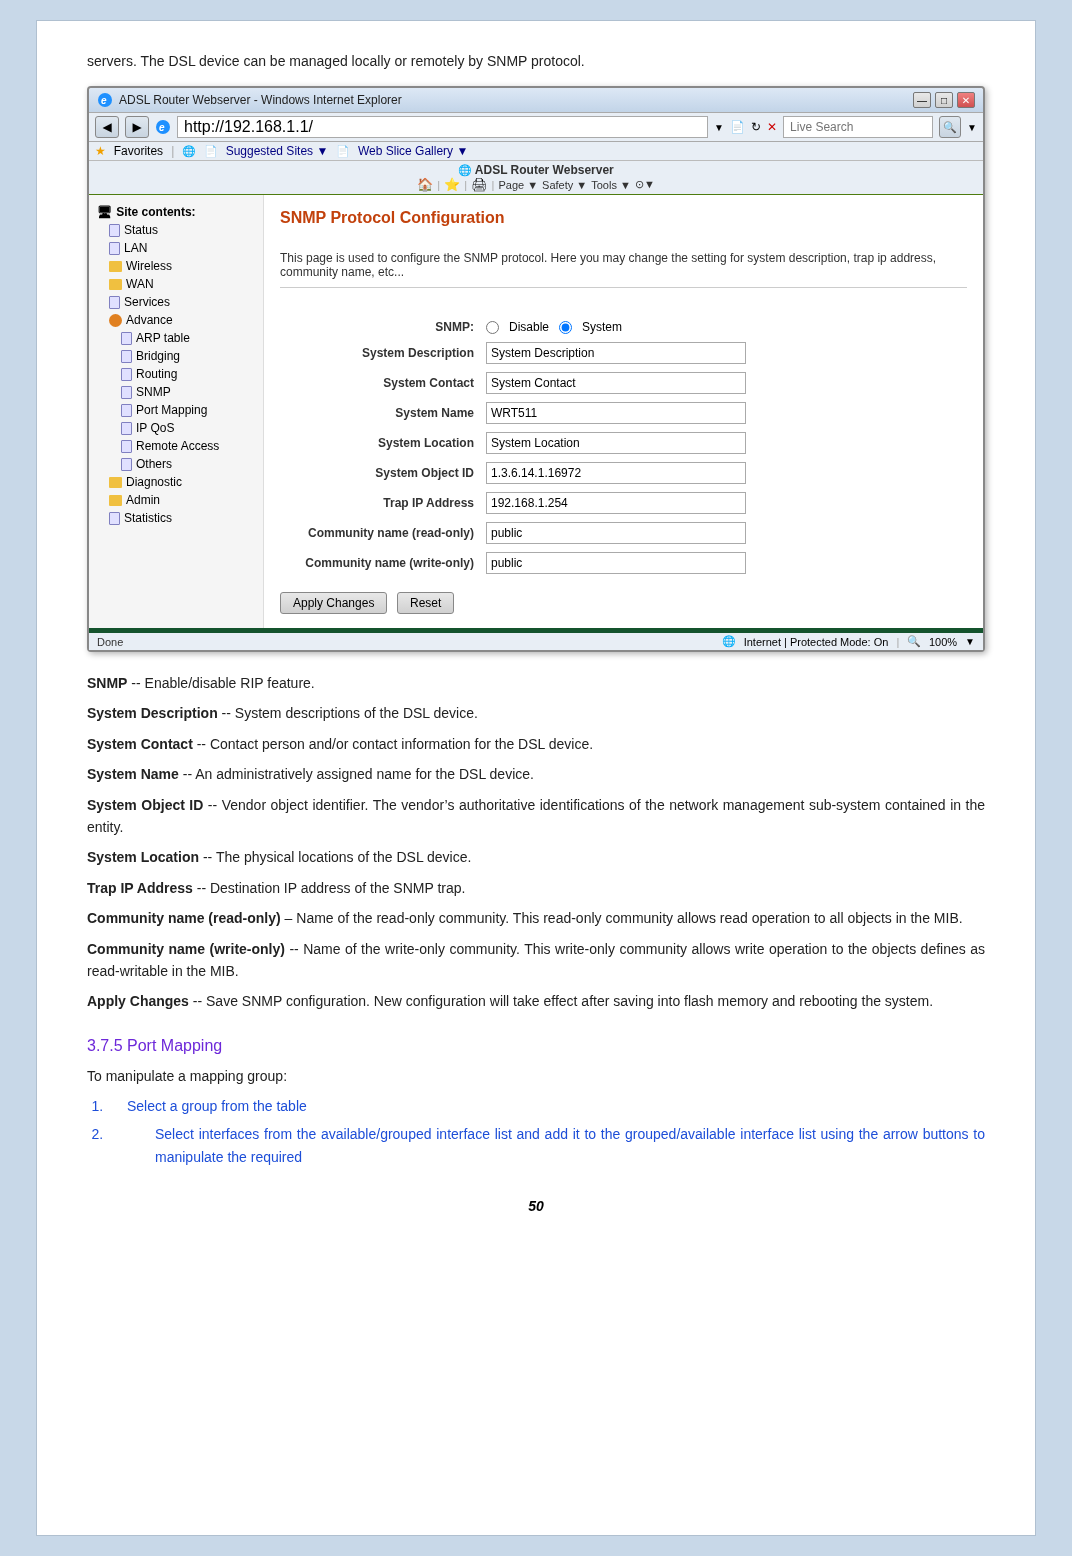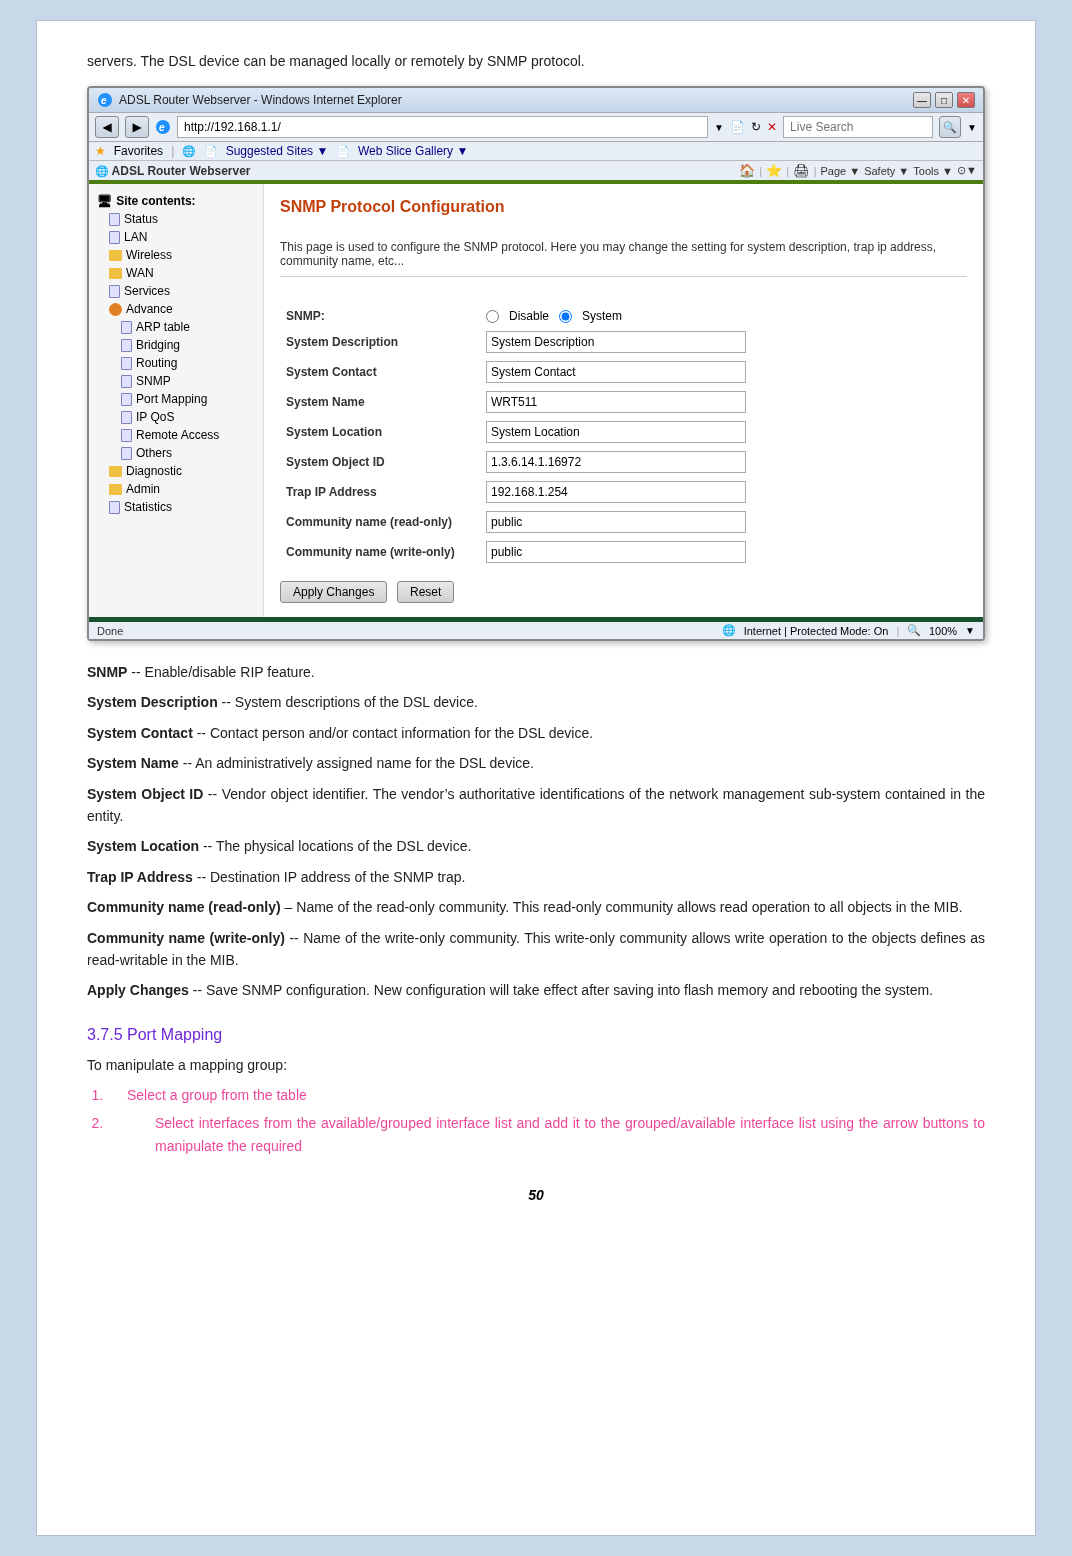--- a/index.html
+++ b/index.html
@@ -87,21 +87,21 @@
       justify-content: center;
       font-size: 12px;
       cursor: pointer;
     }
     .address-input {
       flex: 1;
       height: 22px;
       border: 1px solid #aaa;
       background: #fff;
       padding: 2px 6px;
-      font-size: 12px;
+      font-size: 16px;
     }
     .live-search {
       width: 150px;
       height: 22px;
       border: 1px solid #aaa;
       background: #fff;
       padding: 2px 6px;
       font-size: 12px;
     }
     .search-icon-btn {
@@ -133,22 +133,23 @@
       color: #000080;
       cursor: pointer;
     }
     
     .ie-toolbar {
       background: #e8eef5;
       padding: 2px 6px;
       display: flex;
       align-items: center;
       justify-content: space-between;
-      border-bottom: 4px solid #4d7c0f;
+      border-bottom: 1px solid #4d7c0f;
       font-size: 11px;
+      flex-direction: column;
     }
     .ie-left { font-size: 12px; font-weight: bold; color: #333; }
     .ie-right {
       display: flex;
       align-items: center;
       gap: 4px;
       font-size: 11px;
     }
     .ie-right-btn {
       display: flex;
@@ -222,20 +223,21 @@
       font-size: 12px;
     }
     .form-table tr td {
       padding: 4px 6px;
       vertical-align: middle;
     }
     .form-table tr td:first-child {
       font-weight: normal;
       width: 200px;
       color: #333;
+      text-align: right;
     }
     .form-input {
       width: 260px;
       height: 22px;
       border: 1px solid #aaa;
       padding: 2px 4px;
       font-size: 12px;
       background: #fff;
     }
     .radio-group { display: flex; align-items: center; gap: 10px; font-size: 12px; }
@@ -282,21 +284,21 @@
       font-size: 16px;
       font-weight: normal;
       margin-top: 24px;
       margin-bottom: 10px;
     }
     .list-numbered {
       padding-left: 20px;
     }
     .list-numbered li {
       font-size: 14px;
-      color: #ec4899;
+      color: #1d4ed8;
       margin-bottom: 6px;
       line-height: 1.6;
       text-align: justify;
     }
     .page-number {
       text-align: center;
       font-style: italic;
       font-weight: bold;
       font-size: 14px;
       margin-top: 30px;

